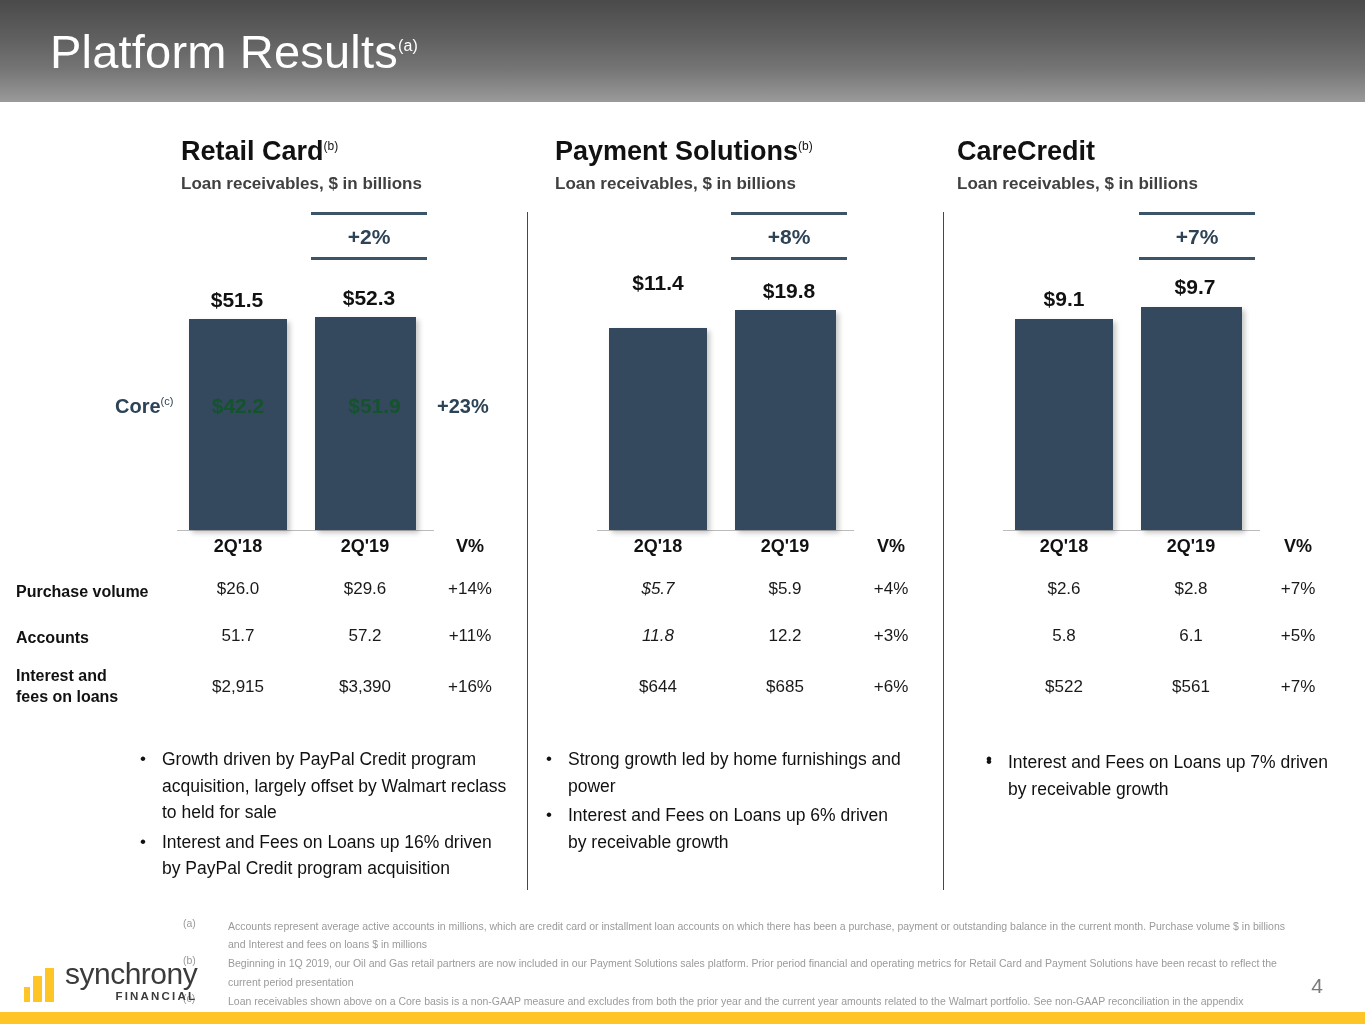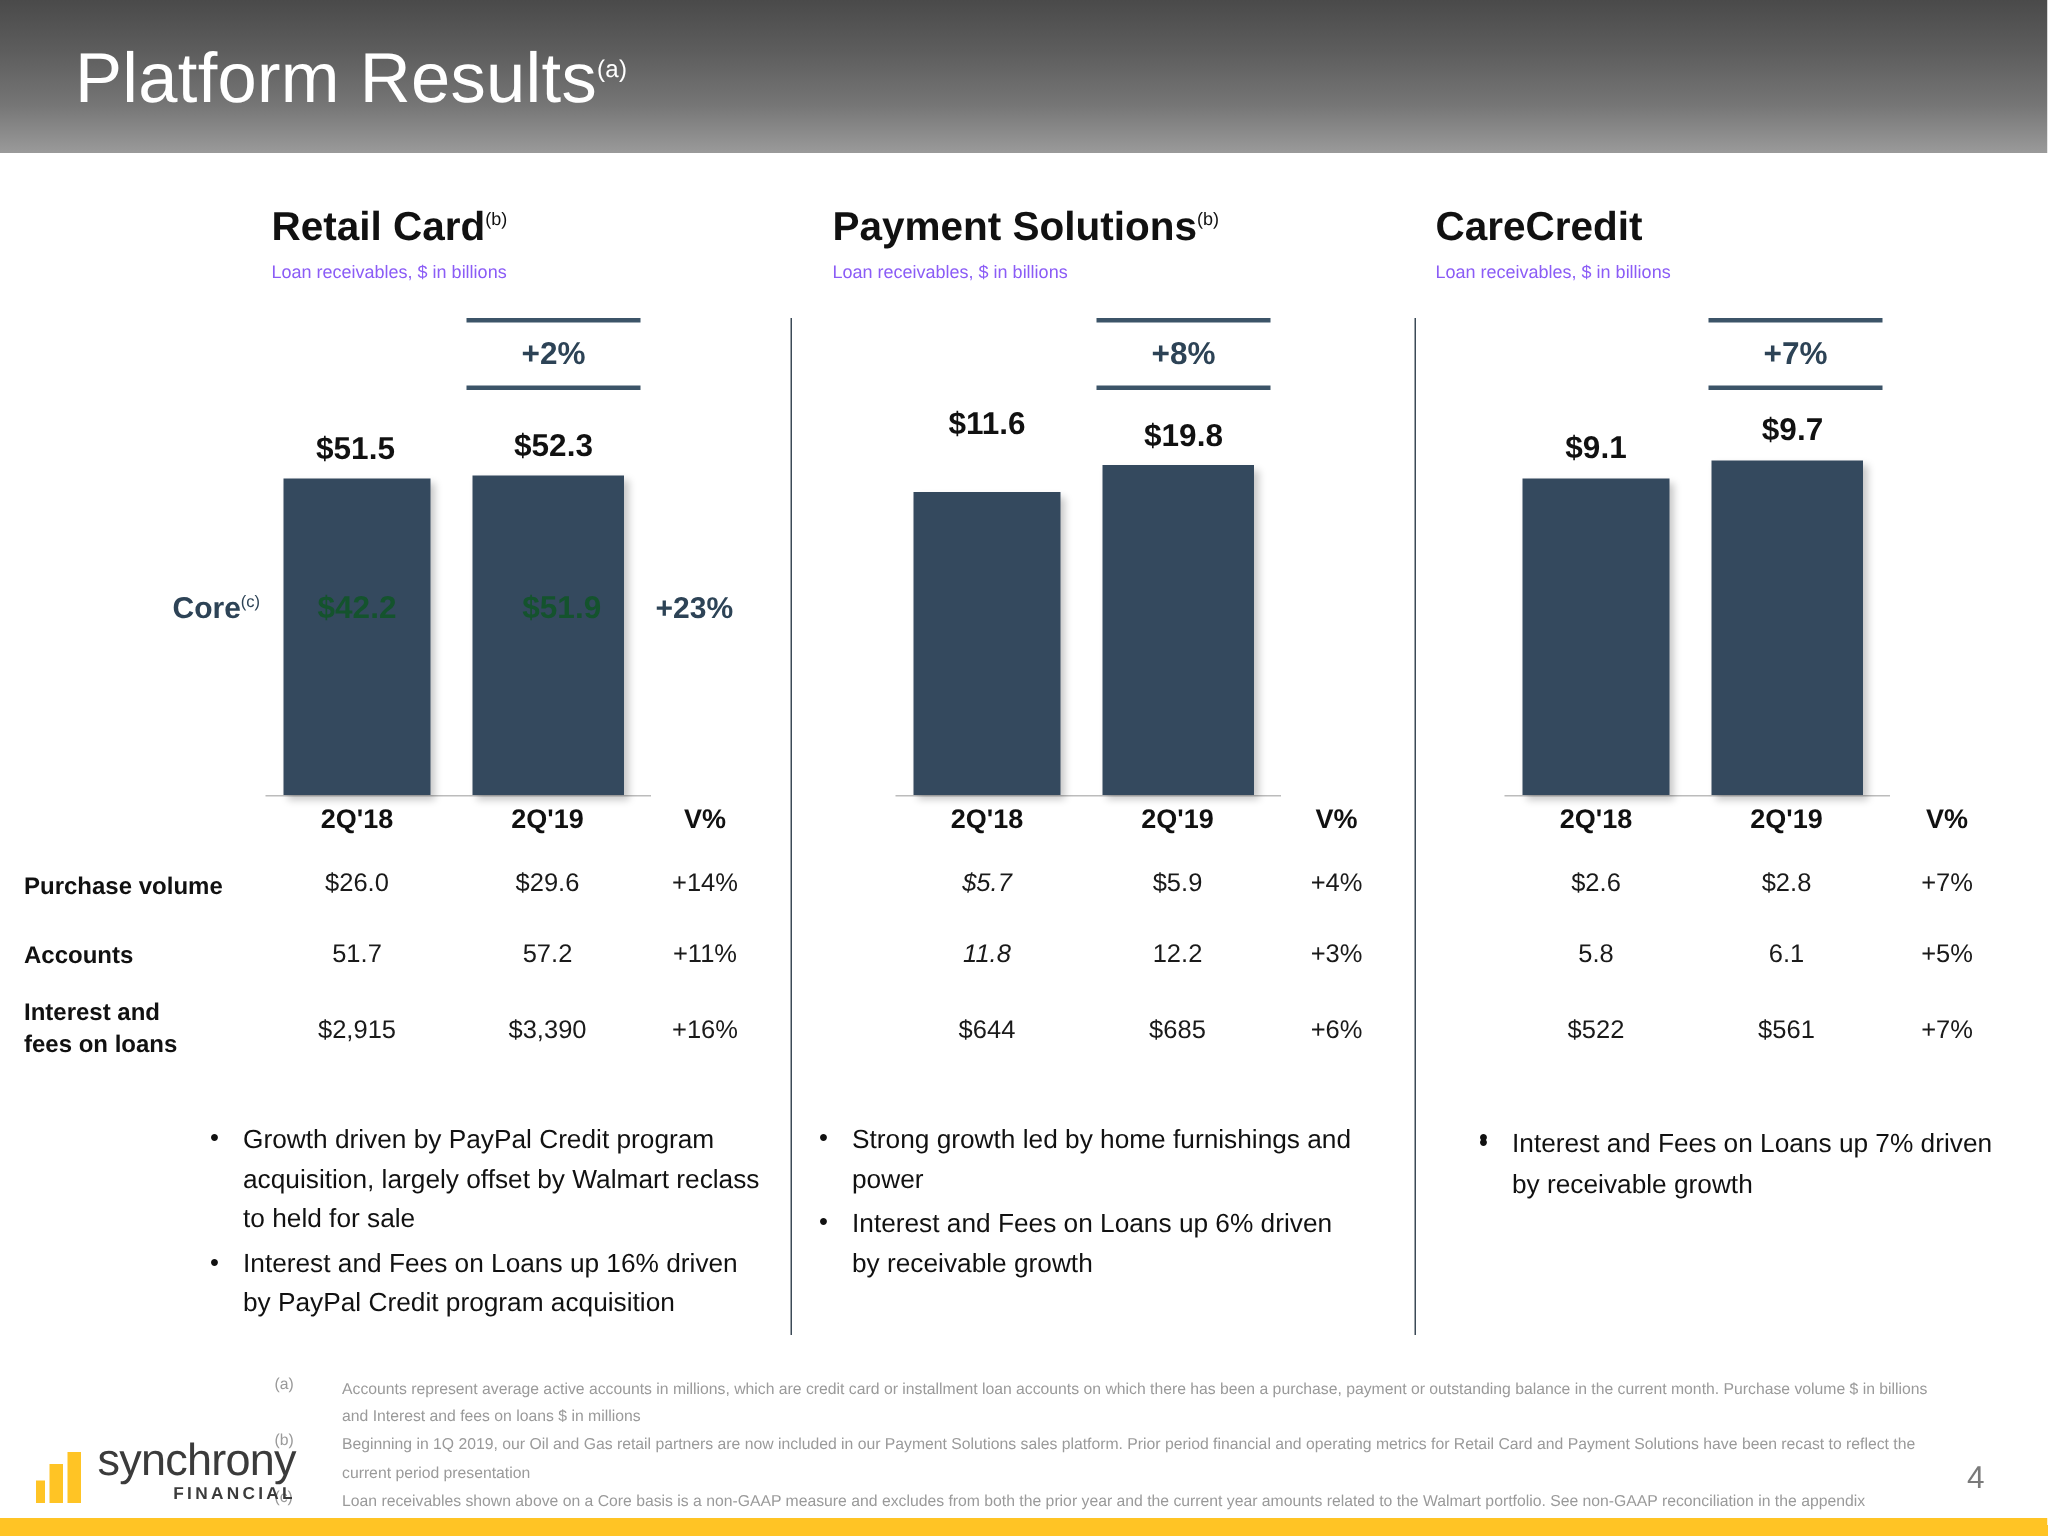--- a/index.html
+++ b/index.html
@@ -26,21 +26,21 @@
   .divider-1{left:527px;}
   .divider-2{left:943px;}
 
   
   .sec-title{
     position:absolute;font-size:27px;font-weight:bold;color:#111111;
     white-space:nowrap;line-height:1;
   }
   .sec-title sup{font-size:12px;font-weight:400;vertical-align:super;line-height:0;}
   .sec-sub{
-    position:absolute;font-size:12px;font-weight:400;color:#8b5cf6;
+    position:absolute;font-size:17px;font-weight:700;color:#404040;
     white-space:nowrap;line-height:1;
   }
 
   
   .chart{position:absolute;}
   .axis{position:absolute;height:1px;background:#bcbcbc;}
   .bar{position:absolute;background:#34495e;box-shadow:3px 3px 5px rgba(0,0,0,.22);}
   .bar-top-label{
     position:absolute;font-size:21px;font-weight:bold;color:#111111;
     text-align:center;white-space:nowrap;line-height:1;
@@ -197,21 +197,21 @@
 
     <div class="callout" style="left:731px;top:212px;width:116px;height:48px;">
       <div class="rule rule-top"></div>
       <div class="pct">+8%</div>
       <div class="rule rule-bot"></div>
     </div>
 
     <div class="chart">
       <div class="axis" style="left:597px;top:530px;width:257px;"></div>
 
-      <div class="bar-top-label" style="left:604px;top:272px;width:108px;">$11.6</div>
+      <div class="bar-top-label" style="left:604px;top:272px;width:108px;">$11.4</div>
       <div class="bar" style="left:609px;top:328px;width:98px;height:202px;"></div>
 
       <div class="bar-top-label" style="left:734px;top:280px;width:110px;">$19.8</div>
       <div class="bar" style="left:735px;top:310px;width:101px;height:220px;"></div>
     </div>
 
     <div class="tbl">
       <div class="th" style="left:605px;top:537px;width:106px;">2Q'18</div>
       <div class="th" style="left:732px;top:537px;width:106px;">2Q'19</div>
       <div class="th" style="left:851px;top:537px;width:80px;">V%</div>

